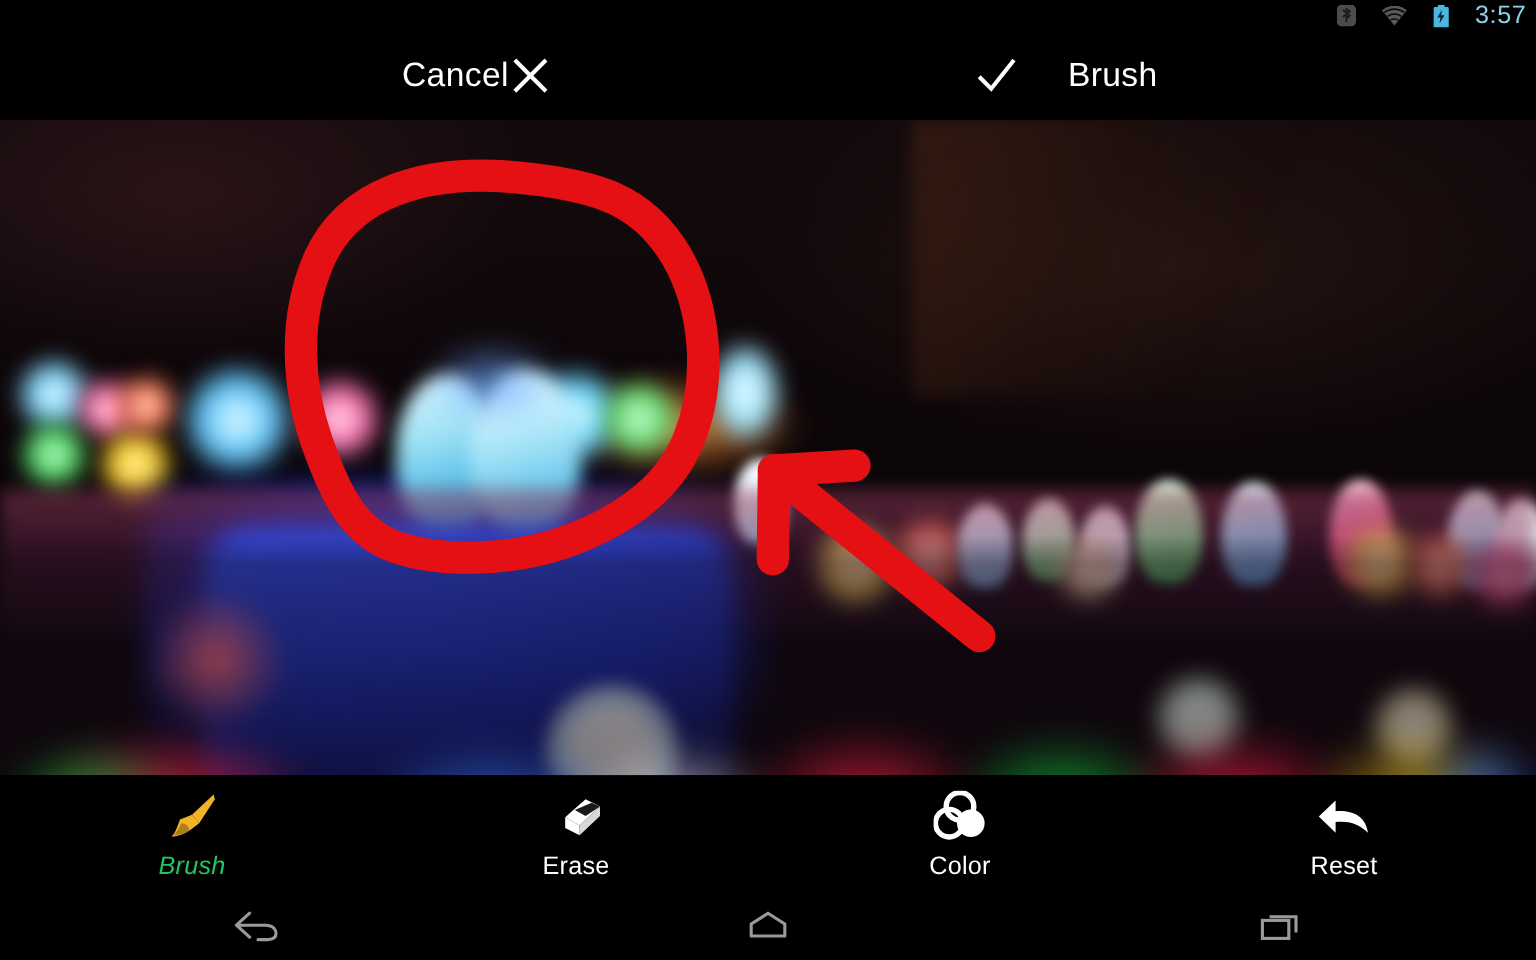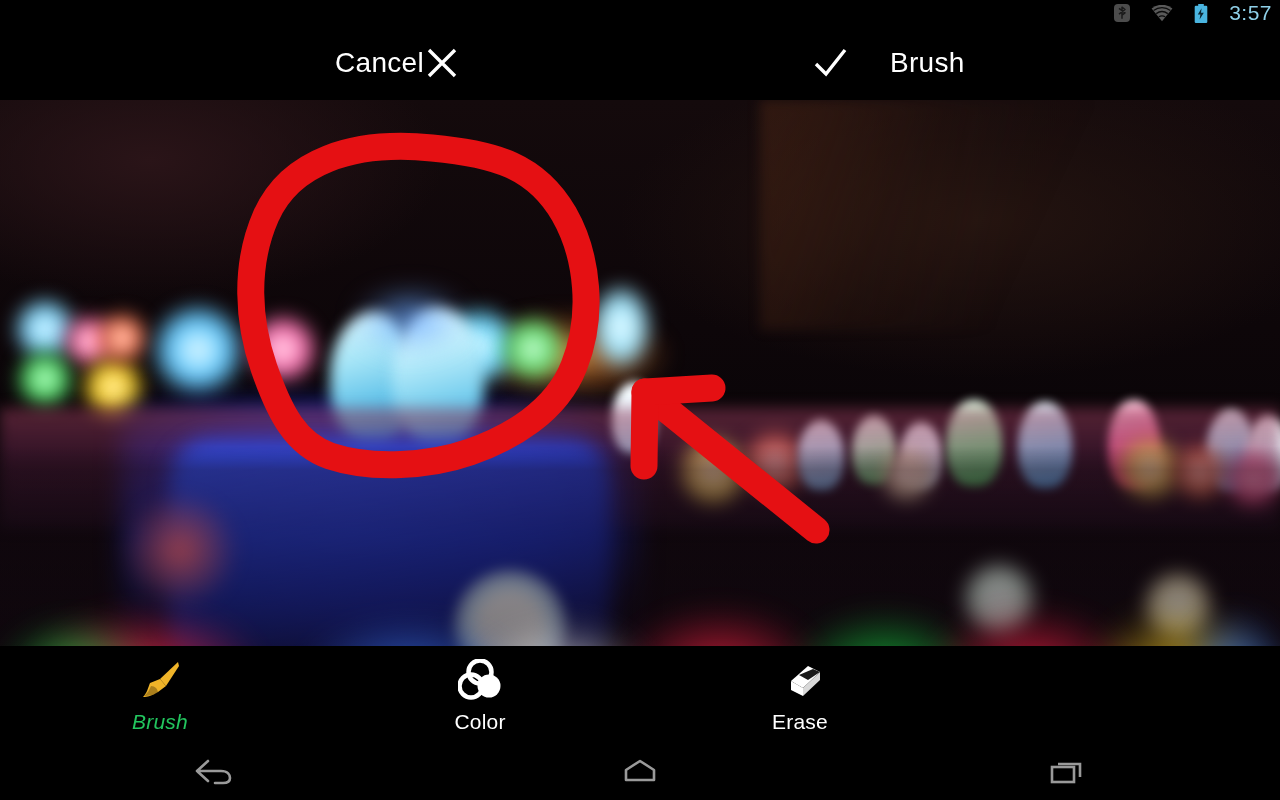--- a/index.html
+++ b/index.html
@@ -241,41 +241,49 @@
           <path d="M40 3 L22 20 L28 27 L41 7 Z" fill="#f0b429"></path>
           <path d="M22 20 L28 27 L20 33 C14 37 9 38 5 38 C9 34 10 29 12 24 Z" fill="#f0b429"></path>
           <path d="M13 27 C17 27 20 30 20 34 C16 36 11 37 6 37 C10 34 11 31 13 27 Z" fill="#2a1d05" opacity="0.35"></path>
         </svg>
       </span>
       <span class="tool-label">Brush</span>
     </div>
 
     <div class="tool">
       <span class="tool-icon">
-        <svg width="44" height="42" viewBox="0 0 44 42">
-          <circle cx="22" cy="13" r="11.5" fill="none" stroke="#ffffff" stroke-width="4.5"></circle>
-          <circle cx="13" cy="27" r="11.5" fill="none" stroke="#ffffff" stroke-width="4.5"></circle>
-          <circle cx="31" cy="27" r="11.5" fill="#ffffff"></circle>
-        </svg>
-      </span>
-      <span class="tool-label">Color</span>
-    </div>
-
-    <div class="tool">
-      <span class="tool-icon">
         <svg width="46" height="42" viewBox="0 0 46 42">
           <path d="M14 22 L31 7 L43 13 L26 29 Z" fill="#ffffff"></path>
           <path d="M14 22 L26 29 L26 37 L14 31 Z" fill="#ffffff"></path>
           <path d="M26 29 L43 13 L43 21 L26 37 Z" fill="#d9d9d9"></path>
           <path d="M22 16 L36 10 L43 13 L31 21 Z" fill="#1a1a1a"></path>
         </svg>
       </span>
       <span class="tool-label">Erase</span>
     </div>
 
+    <div class="tool">
+      <span class="tool-icon">
+        <svg width="44" height="42" viewBox="0 0 44 42">
+          <circle cx="22" cy="13" r="11.5" fill="none" stroke="#ffffff" stroke-width="4.5"></circle>
+          <circle cx="13" cy="27" r="11.5" fill="none" stroke="#ffffff" stroke-width="4.5"></circle>
+          <circle cx="31" cy="27" r="11.5" fill="#ffffff"></circle>
+        </svg>
+      </span>
+      <span class="tool-label">Color</span>
+    </div>
+
+    <div class="tool">
+      <span class="tool-icon">
+        <svg width="48" height="42" viewBox="0 0 48 42">
+          <path d="M17 8 L17 17 C31 16 42 21 44 35 C36 27 27 25 17 26 L17 35 L3 21.5 Z" fill="#ffffff"></path>
+        </svg>
+      </span>
+      <span class="tool-label">Reset</span>
+    </div>
   </div>
 
   <div class="nav-bar">
     <div class="nav-btn">
       <span>
         <svg width="46" height="30" viewBox="0 0 46 30">
           <path d="M7 15 L18 5 M7 15 L18 25 M7 15 L31 15 C38 15 40 19 40 22 C40 25 38 27 33 27 L25 27" fill="none" stroke="#9a9a9a" stroke-width="2.6" stroke-linecap="round" stroke-linejoin="round"></path>
         </svg>
       </span>
     </div>

